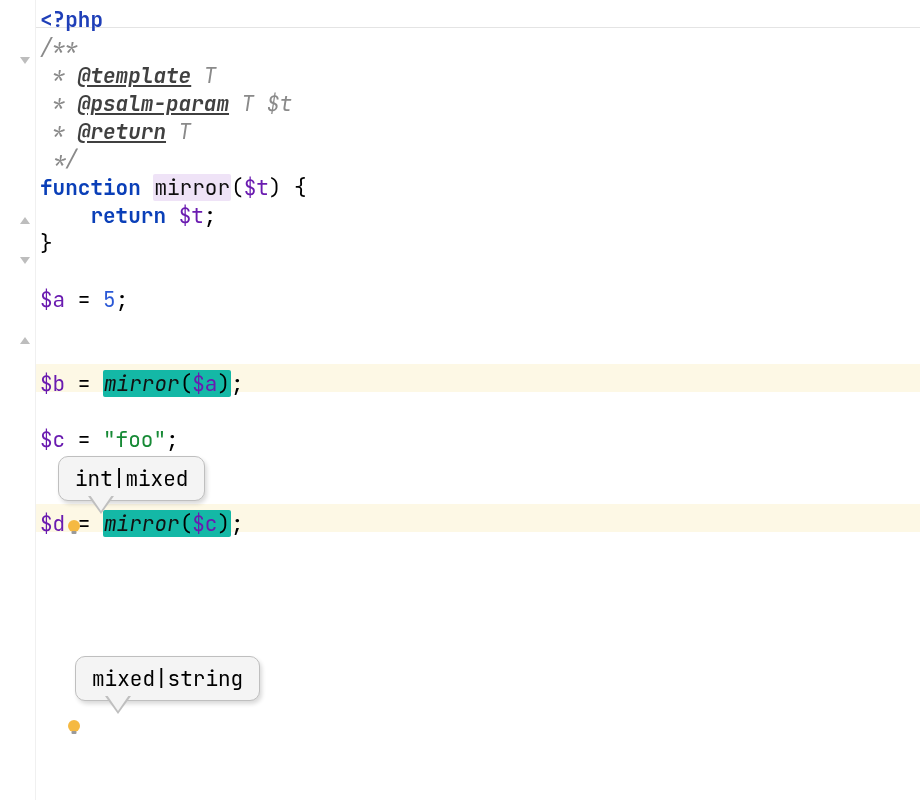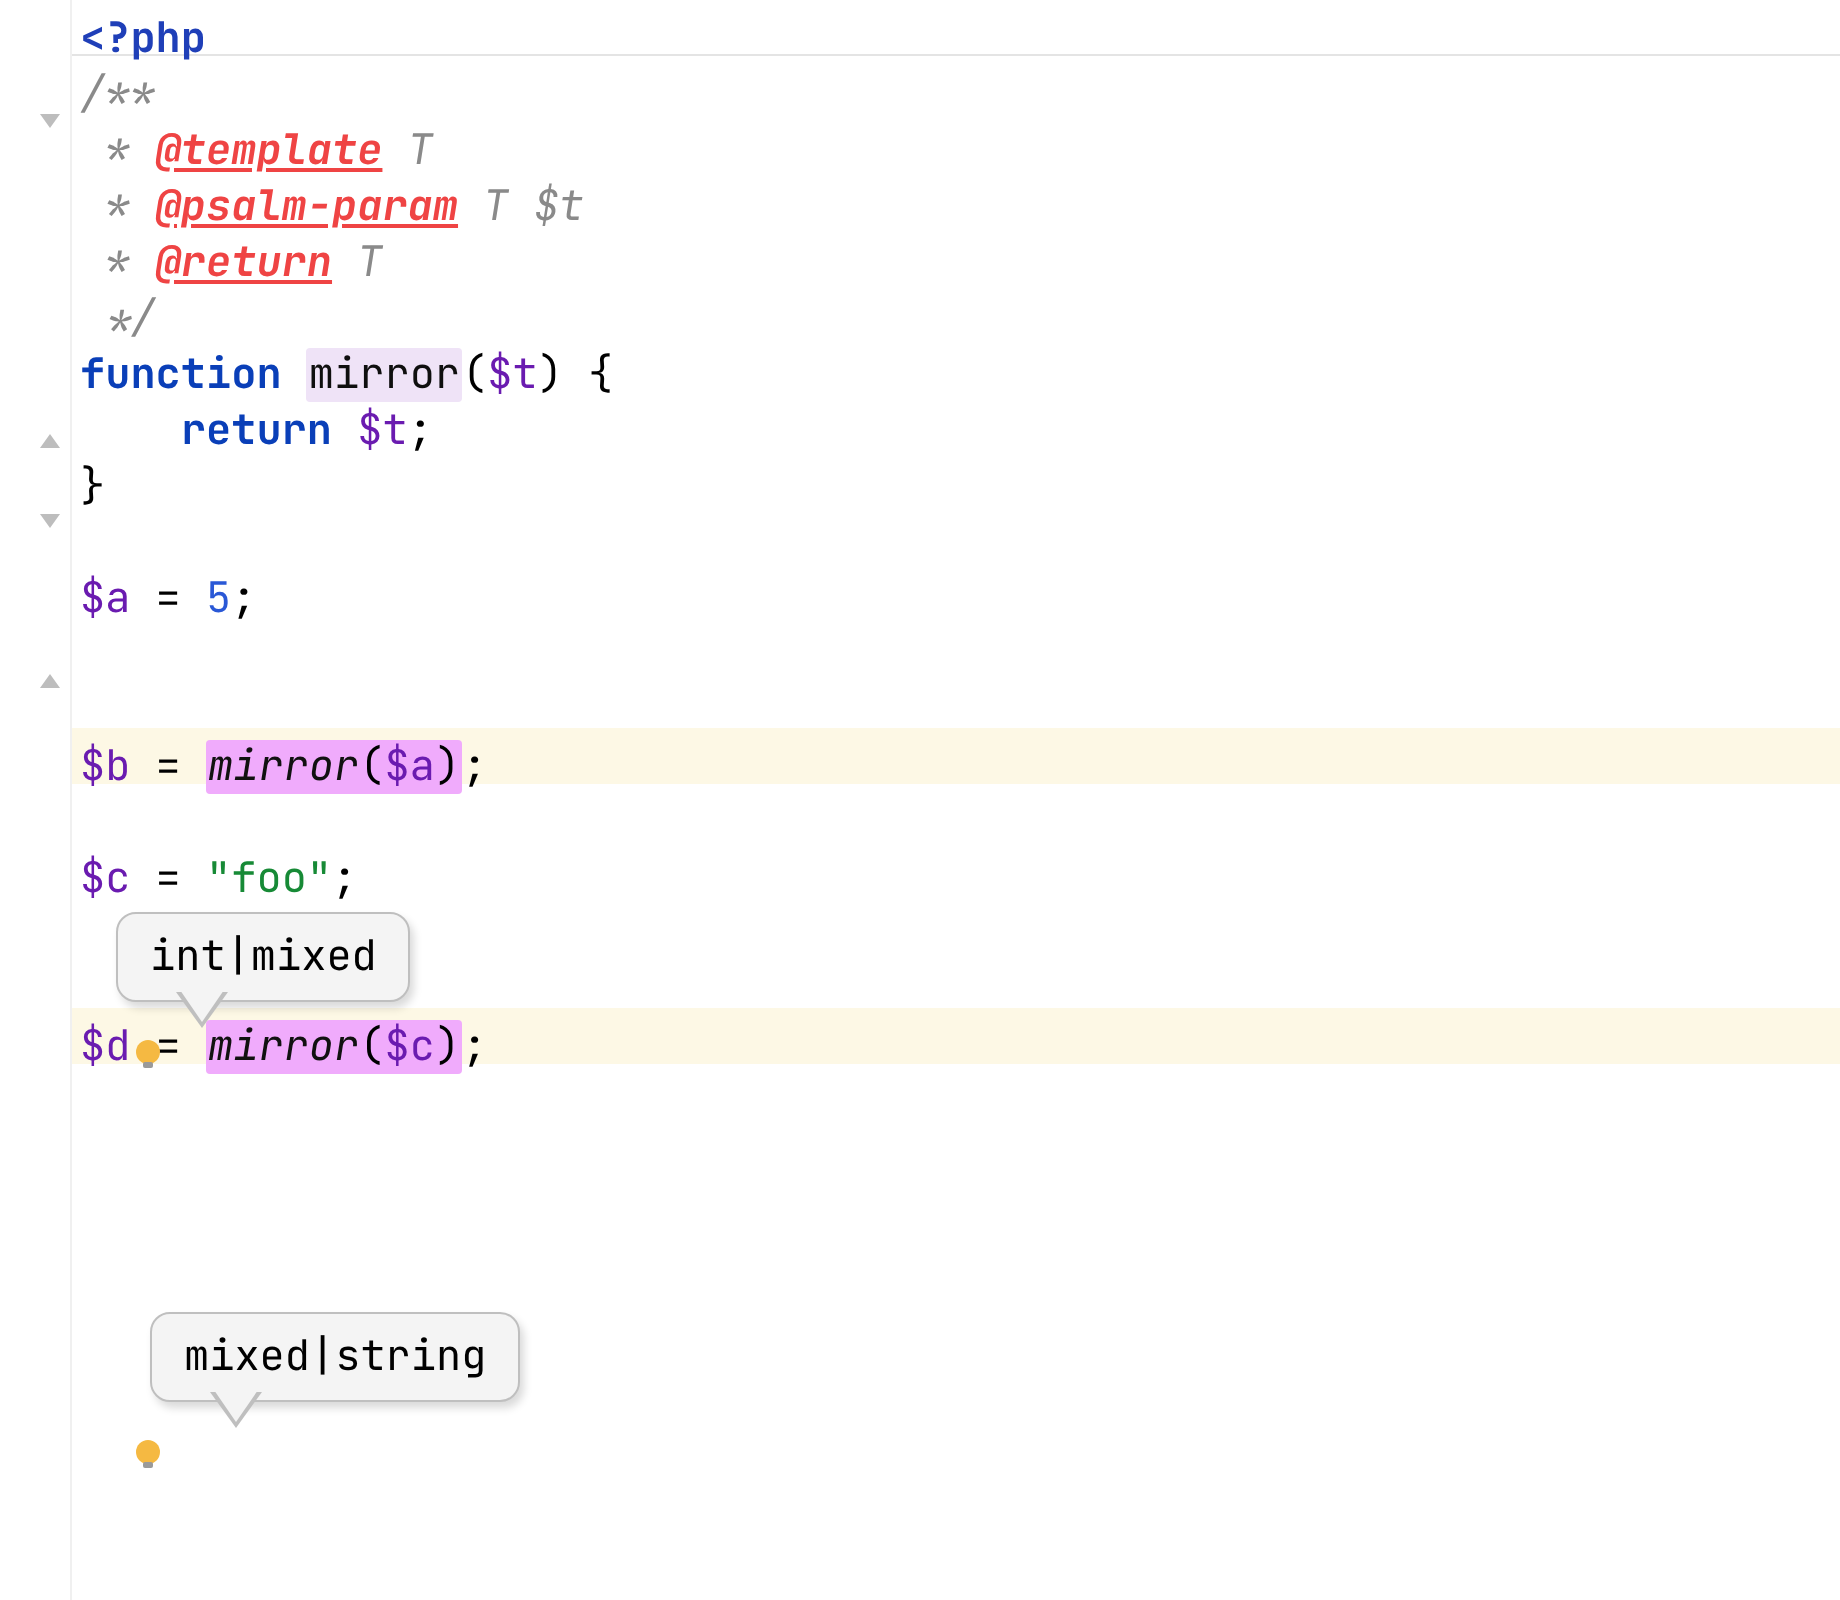--- a/index.html
+++ b/index.html
@@ -42,29 +42,29 @@
     white-space: pre;
     padding-left: 4px;
     position: relative;
   }
   .line.hr-under { border-bottom: 1px solid #e4e4e4; }
   .line.hl { background: #fdf8e5; }
 
   
   .tok-tag   { color: #1f3fb8; font-weight: 600; }
   .tok-comm  { color: #8a8a8a; font-style: italic; }
-  .tok-ann   { color: #ef4444; font-style: italic; text-decoration: underline; font-weight: 600; }
+  .tok-ann   { color: #404040; font-style: italic; text-decoration: underline; font-weight: 600; }
   .tok-kw    { color: #0a3fb8; font-weight: 600; }
   .tok-func  { color: #0f0f0f; }
   .tok-decl  { background: #efe3f7; padding: 0 1px; border-radius: 2px; }
   .tok-var   { color: #6a1bb0; }
   .tok-num   { color: #2a58d6; }
   .tok-str   { color: #178a36; }
   .tok-call  { font-style: italic; color: #111; }
-  .sel { background: #f0abfc; border-radius: 2px; padding: 0 1px; }
+  .sel { background: #14b8a6; border-radius: 2px; padding: 0 1px; }
 
   
   .tip-wrap {
     position: absolute;
     pointer-events: none;
   }
   .tip {
     background: #f4f4f4;
     border: 1px solid #bfbfbf;
     border-radius: 10px;

